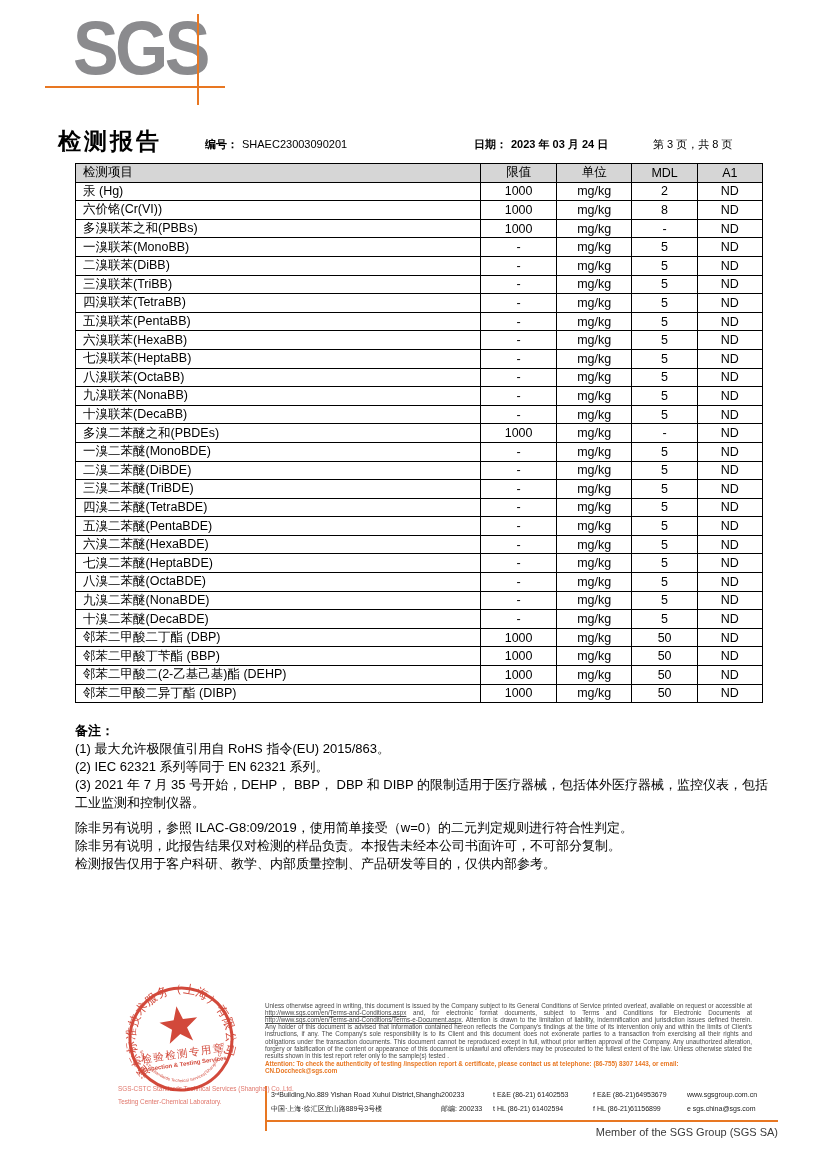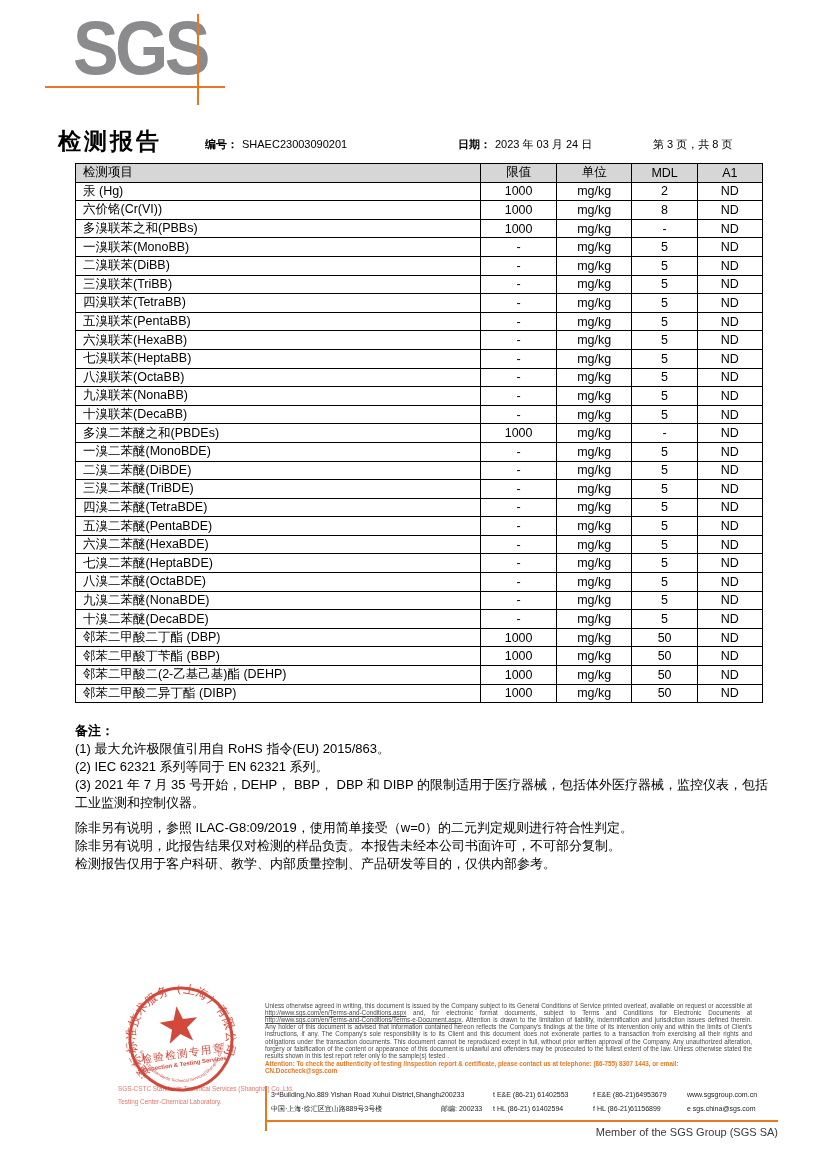--- a/index.html
+++ b/index.html
@@ -9,21 +9,21 @@
   
   .logo{position:absolute;left:73px;top:10px;font-size:76px;font-weight:bold;color:#8b8b8e;
         letter-spacing:-4px;line-height:1.0;transform:scaleX(0.9);transform-origin:left top;}
   .logo-hline{position:absolute;left:45px;top:86px;width:180px;height:2px;background:#E87722;}
   .logo-vline{position:absolute;left:197px;top:14px;width:2px;height:91px;background:#E87722;}
 
   
   .report-title{position:absolute;left:58px;top:126px;font-size:23px;font-weight:bold;letter-spacing:3px;text-align:right;}
   .meta{position:absolute;top:137px;font-size:11px;white-space:nowrap;}
   .meta b{margin-right:4px;}
-  .meta-no{left:205px;} .meta-date{left:458px;} .meta-page{left:653px;}
+  .meta-no{left:205px;} .meta-date{left:474px;font-weight:bold;} .meta-page{left:653px;}
 
   
   .report-table{position:absolute;left:75px;top:163px;width:688px;border-collapse:collapse;
                 table-layout:fixed;font-size:12.5px;}
   .report-table th,.report-table td{border:1px solid #000;height:17.6px;padding:0 4px;
                 overflow:hidden;white-space:nowrap;font-weight:normal;}
   .report-table{border:1.5px solid #000;}
   .report-table th{background:#d6d6d6;}
   .report-table th.c0,.report-table td.c0{text-align:left;padding-left:7px;}
   .c1,.c2,.c3,.c4{text-align:center;}

